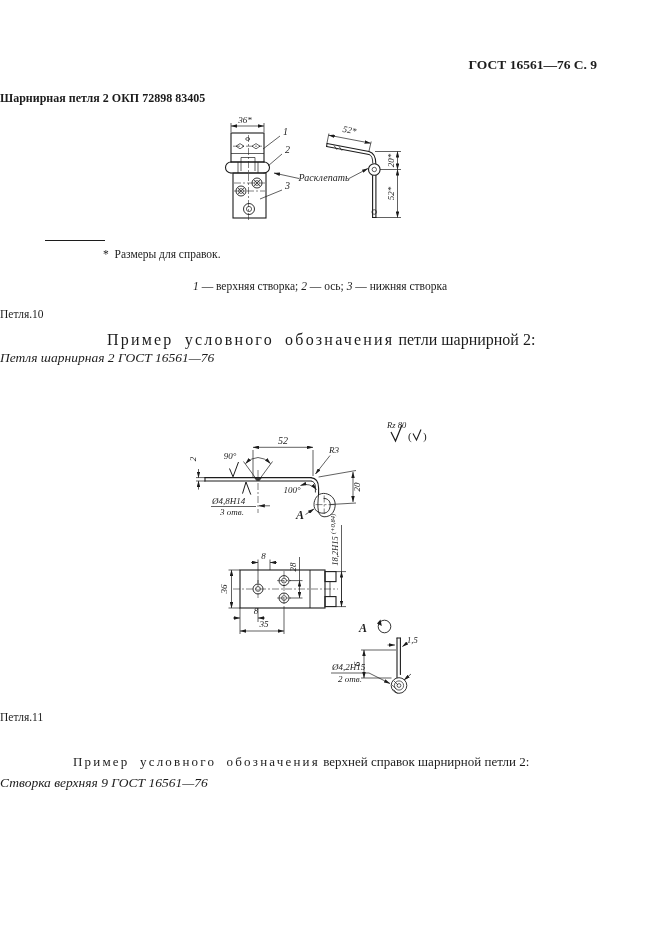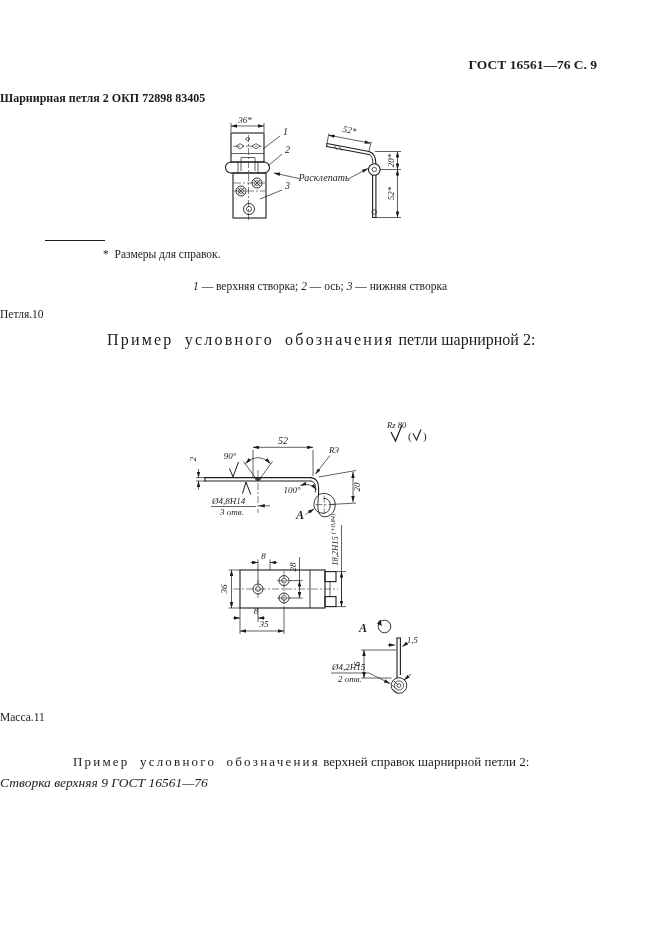--- a/index.html
+++ b/index.html
@@ -123,20 +123,21 @@
   <div class="abs" style="left:193px;top:265px;font-size:11.5px;margin-top:15px;">
     <span class="i">1</span><span> — верхняя створка; </span><span class="i">2</span><span> — ось; </span><span class="i">3</span><span> — нижняя створка</span>
   </div>
 
 
   <div class="abs ctr" style="left:0;top:308px;width:552px;font-size:11.5px;">Петля.10</div>
 
   <div class="abs" style="left:75px;top:331px;font-size:16px;margin-left:32px;">
     <span class="sp">Пример условного обозначения</span><span> петли шарнирной 2:</span>
   </div>
+  <div class="abs i ctr" style="left:0;top:350px;width:592px;font-size:13.5px;">Петля шарнирная 2 ГОСТ 16561—76</div>
 
 
   <svg style="left:185px;top:412px;" width="285" height="298" viewBox="185 412 285 298">
     <defs>
       <marker id="arE2" markerWidth="9" markerHeight="5" refX="8.6" refY="2.5" orient="auto">
         <path d="M0,0 L9,2.5 L0,5 Z" fill="#1c1c1c"></path>
         </marker>
       <marker id="arS2" markerWidth="9" markerHeight="5" refX="8.6" refY="2.5" orient="auto-start-reverse">
         <path d="M0,0 L9,2.5 L0,5 Z" fill="#1c1c1c"></path>
         </marker>
@@ -272,20 +273,20 @@
     <line class="thin" x1="391.5" y1="678" x2="361" y2="678"></line>
     <line class="thin" x1="364" y1="650" x2="364" y2="678" marker-start="url(#arS2)" marker-end="url(#arE2)"></line>
     <text class="dimt" text-anchor="middle" transform="rotate(-90 360 664)" x="360" y="664">6</text>
 
     <text class="dimt" x="332" y="670">Ø4,2H15</text>
     <line class="thin" x1="331" y1="673" x2="369" y2="673"></line>
     <text class="dimt" x="338" y="681.5">2 отв.</text>
     <line class="thin" x1="369" y1="673" x2="390" y2="683.5" marker-end="url(#arE2)"></line>
   </svg>
 
-  <div class="abs ctr" style="left:0;top:711px;width:588px;font-size:11.5px;">Масса.11</div>
+  <div class="abs ctr" style="left:0;top:711px;width:588px;font-size:11.5px;">Петля.11</div>
 
   <div class="abs" style="left:73px;top:755px;font-size:13px;">
     <span class="sp">Пример условного обозначения</span><span> верхней справок шарнирной петли 2:</span>
   </div>
   <div class="abs i ctr" style="left:0;top:775px;width:602px;font-size:13.5px;">Створка верхняя 9 ГОСТ 16561—76</div>
 
 </div>
 
 </body></html>

